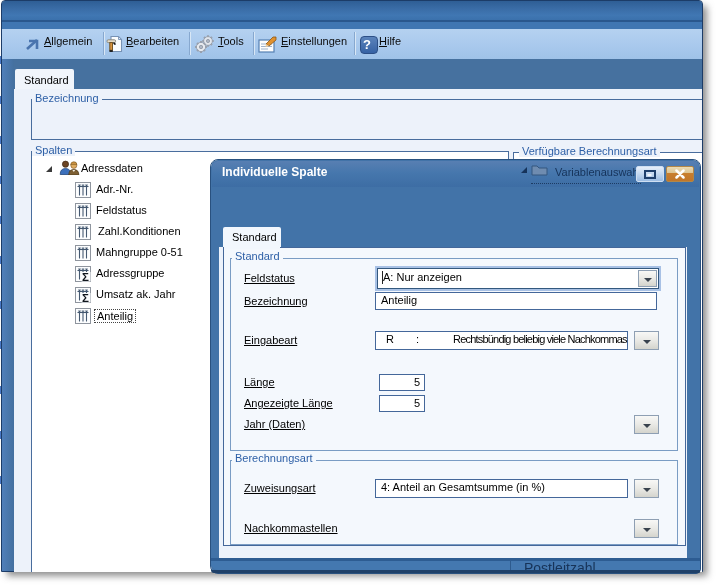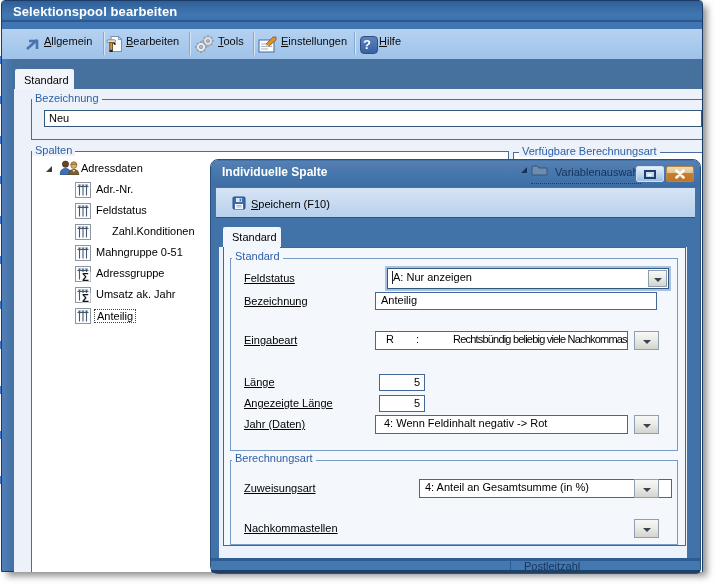--- a/index.html
+++ b/index.html
@@ -79,21 +79,20 @@
     <div class="abs" style="left:0;top:216px;width:2px;height:8px;background:#4a79c8;"></div>
     <div class="abs" style="left:0;top:256px;width:2px;height:8px;background:#4a79c8;"></div>
     <div class="abs" style="left:0;top:301px;width:2px;height:8px;background:#4a79c8;"></div>
     <div class="abs" style="left:0;top:341px;width:2px;height:8px;background:#4a79c8;"></div>
     <div class="abs" style="left:0;top:386px;width:2px;height:8px;background:#4a79c8;"></div>
     <div class="abs" style="left:0;top:431px;width:2px;height:8px;background:#4a79c8;"></div>
     <div class="abs" style="left:0;top:476px;width:2px;height:8px;background:#4a79c8;"></div>
   <div id="win" class="abs">
     <div class="abs" style="left:0;top:19px;width:12px;height:551px;background:linear-gradient(90deg,#507fba,#44709f);"></div>
     <div id="titlebar" class="abs"></div>
-    <div id="titletext" class="abs">Selektionspool bearbeiten</div>
     <div id="tband1" class="abs"></div>
     <div id="tband2" class="abs"></div>
     <div id="toolbar" class="abs">
       <svg class="abs" style="left:24px;top:9px" width="13" height="12" viewBox="0 0 13 12">
         <path d="M3 3 H11 V11" fill="none" stroke="#4a74ae" stroke-width="2.6"></path>
         <path d="M1 11 L11 2" stroke="#4a74ae" stroke-width="2.6"></path>
       </svg>
       <span class="abs tlabel" style="left:42px"><u>A</u>llgemein</span>
       <div class="abs tsep" style="left:101px"></div>
       <svg class="abs" style="left:104px;top:6px" width="17" height="18" viewBox="0 0 17 18">
@@ -154,23 +153,20 @@
         background:linear-gradient(180deg,#5b83bb,#3662a4);border:1px solid #2c4f86;"></div>
       <span class="abs" style="left:361px;top:8px;color:#fff;font-weight:bold;font-size:13px;">?</span>
       <span class="abs tlabel" style="left:377px"><u>H</u>ilfe</span>
     </div>
     <div id="tab1" class="abs">
         <span>Standard</span>
       </div>
     <div id="page" class="abs">
       <div id="fs1" class="abs fs"></div>
       <span id="fs1label" class="abs fslabel">Bezeichnung</span>
-      <div id="inpNeu" class="abs">
-          <span>Neu</span>
-        </div>
       <div id="fs2" class="abs fs"></div>
       <span id="fs2label" class="abs fslabel">Spalten</span>
       <div id="fs3" class="abs fs"></div>
       <span id="fs3label" class="abs fslabel">Verfügbare Berechnungsart</span>
 
       <div class="abs trow" style="top:69px">
         <svg class="abs" style="left:31px;top:7px" width="8" height="8">
             <polygon points="7,1 7,7 1,7" fill="#3b3b3b"></polygon>
           </svg>
         <svg class="abs" style="left:45px;top:2px" width="21" height="15" viewBox="0 0 21 15">
@@ -213,21 +209,21 @@
           <svg class="abs" style="left:61px;top:3px" width="16" height="16" viewBox="0 0 16 16">
           <rect x="0.5" y="0.5" width="15" height="15" fill="#fcfdfe" stroke="#8f959e" stroke-width="1"></rect>
           <g stroke="#445870" stroke-width="1.1" fill="none">
             <path d="M2.5 4.5 H13.5"></path>
             <path d="M4.5 3 V13.5"></path>
               <path d="M8 3 V13.5"></path>
               <path d="M11.5 3 V13.5"></path>
             <path d="M3.2 3 H5.8 M6.7 3 H9.3 M10.2 3 H12.8" stroke-width="0.9"></path>
           </g>
         </svg>
-          <span class="ttext" style="left:98px">Zahl.Konditionen</span>
+          <span class="ttext" style="left:84px">Zahl.Konditionen</span>
         </div>
       <div class="abs trow" style="top:153px">
           <svg class="abs" style="left:61px;top:3px" width="16" height="16" viewBox="0 0 16 16">
           <rect x="0.5" y="0.5" width="15" height="15" fill="#fcfdfe" stroke="#8f959e" stroke-width="1"></rect>
           <g stroke="#445870" stroke-width="1.1" fill="none">
             <path d="M2.5 4.5 H13.5"></path>
             <path d="M4.5 3 V13.5"></path>
               <path d="M8 3 V13.5"></path>
               <path d="M11.5 3 V13.5"></path>
             <path d="M3.2 3 H5.8 M6.7 3 H9.3 M10.2 3 H12.8" stroke-width="0.9"></path>
@@ -299,43 +295,33 @@
         <rect x="1" y="1" width="10" height="7" fill="none" stroke="#1e3f6c" stroke-width="2"></rect>
         <rect x="3.5" y="4" width="4" height="2.2" fill="#f2f6fb"></rect>
       </svg>
     </div>
     <div class="abs" style="left:455px;top:6px;width:26px;height:14px;border-radius:2px;border:1px solid #b28748;
       background:linear-gradient(180deg,#ecdcb4 0%,#dcc493 42%,#c87e2e 46%,#c0762a 100%);">
       <svg class="abs" style="left:7px;top:2px" width="12" height="10" viewBox="0 0 12 10">
           <path d="M2.5 1.5 L9.5 8.5 M9.5 1.5 L2.5 8.5" stroke="#fdfdfd" stroke-width="2.5" stroke-linecap="round"></path>
         </svg>
     </div>
-    <div id="dtoolbar" class="abs">
-      <svg class="abs" style="left:16px;top:8px" width="14" height="14" viewBox="0 0 14 14">
-        <path d="M1 2 Q1 1 2 1 H12 Q13 1 13 2 V12 Q13 13 12 13 H2 Q1 13 1 12 Z" fill="#3e6cac" stroke="#28518b" stroke-width="1"></path>
-        <rect x="4" y="2" width="6" height="4" fill="#dfe7f2"></rect>
-        <rect x="7.6" y="2.6" width="1.6" height="2.8" fill="#3e6cac"></rect>
-        <rect x="3" y="8" width="8" height="5" fill="#f3f6fa"></rect>
-        <path d="M4.5 9.5 H9.5 M4.5 11 H9.5" stroke="#9fb0c6" stroke-width="0.9"></path>
-      </svg>
-      <span class="abs" style="left:35px;top:10px;"><u>S</u>peichern (F10)</span>
-    </div>
     <div id="dtab" class="abs">
         <span>Standard</span>
       </div>
     <div class="abs" style="left:13px;top:86px;width:56px;height:3px;background:#f2f7fd;z-index:5;"></div>
     <div id="dinner" class="abs"></div>
     <div id="dpanel" class="abs">
 
       <div id="dfs1" class="abs"></div>
       <span id="dfs1label" class="abs fsl">Standard</span>
       <div id="dfs2" class="abs"></div>
       <span id="dfs2label" class="abs fsl">Berechnungsart</span>
       <span class="abs flabel" style="top:24px">Feldstatus</span>
-      <div class="box" style="left:163px;top:20px;width:280px;height:19px;border-color:#33587e;box-shadow:0 0 0 2px #a8c1e5;">
+      <div class="box" style="left:153px;top:20px;width:280px;height:19px;border-color:#33587e;box-shadow:0 0 0 2px #a8c1e5;">
         <span class="tx">A: Nur anzeigen</span>
         <div class="abs" style="left:4px;top:2px;width:1px;height:13px;background:#222;"></div>
         <div class="arrbtn" style="right:1px;top:1px;height:15px;width:17px;border-width:1px;"></div>
       </div>
       <span class="abs flabel" style="top:47px">Bezeichnung</span>
       <div class="box" style="left:151px;top:44px;width:280px;height:16px;">
           <span class="tx" style="top:1px">Anteilig</span>
         </div>
       <span class="abs flabel" style="top:86px">Eingabeart</span>
       <div class="box" style="left:151px;top:83px;width:251px;height:17px;overflow:hidden;">
@@ -346,32 +332,29 @@
       <div class="arrbtn" style="left:410px;top:83px;height:17px;"></div>
       <span class="abs flabel" style="top:128px">Länge</span>
       <div class="box" style="left:155px;top:126px;width:44px;height:15px;">
           <span class="tx" style="left:auto;right:4px;top:1px">5</span>
         </div>
       <span class="abs flabel" style="top:149px">Angezeigte Länge</span>
       <div class="box" style="left:155px;top:147px;width:44px;height:15px;">
           <span class="tx" style="left:auto;right:4px;top:1px">5</span>
         </div>
       <span class="abs flabel" style="top:170px">Jahr (Daten)</span>
-      <div class="box" style="left:151px;top:167px;width:251px;height:17px;">
-        <span class="tx" style="top:1px;left:8px">4: Wenn Feldinhalt negativ -&gt; Rot</span>
-      </div>
       <div class="arrbtn" style="left:410px;top:167px;height:17px;"></div>
       <span class="abs flabel" style="top:234px">Zuweisungsart</span>
-      <div class="box" style="left:151px;top:231px;width:251px;height:17px;margin-left:44px;">
+      <div class="box" style="left:151px;top:231px;width:251px;height:17px;">
         <span class="tx" style="top:1px">4: Anteil an Gesamtsumme (in %)</span>
       </div>
       <div class="arrbtn" style="left:410px;top:231px;height:17px;"></div>
       <span class="abs flabel" style="top:274px">Nachkommastellen</span>
       <div class="arrbtn" style="left:410px;top:271px;height:17px;"></div>
     </div>
     <div id="dbot1" class="abs"></div>
     <div id="dbot2" class="abs">
       <div class="abs" style="left:299px;top:0;width:1px;height:9px;background:#2e5b8e;"></div>
-      <span class="abs" style="left:313px;top:-1px;color:#173358;font-size:11px;">Postleitzahl</span>
+      <span class="abs" style="left:313px;top:-1px;color:#173358;font-size:14px;">Postleitzahl</span>
     </div>
     <div id="dbot3" class="abs"></div>
   </div>
 </div>
 
 </body></html>

